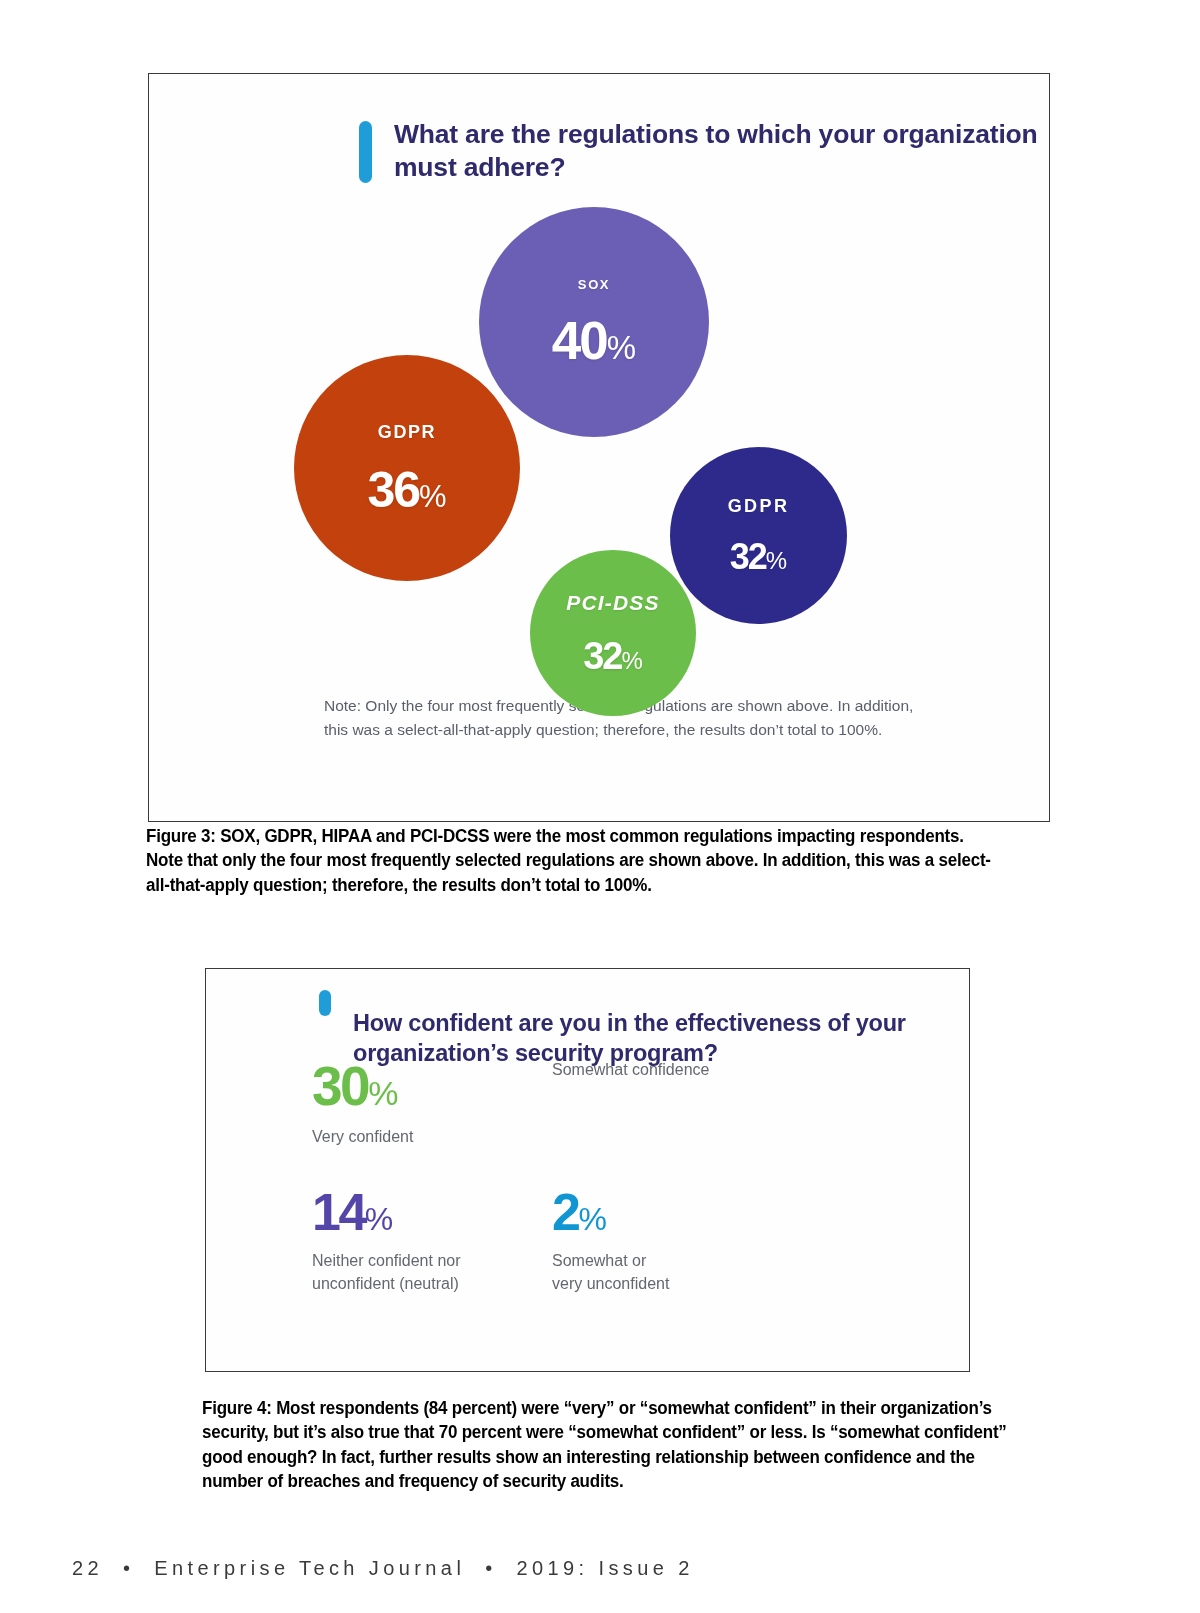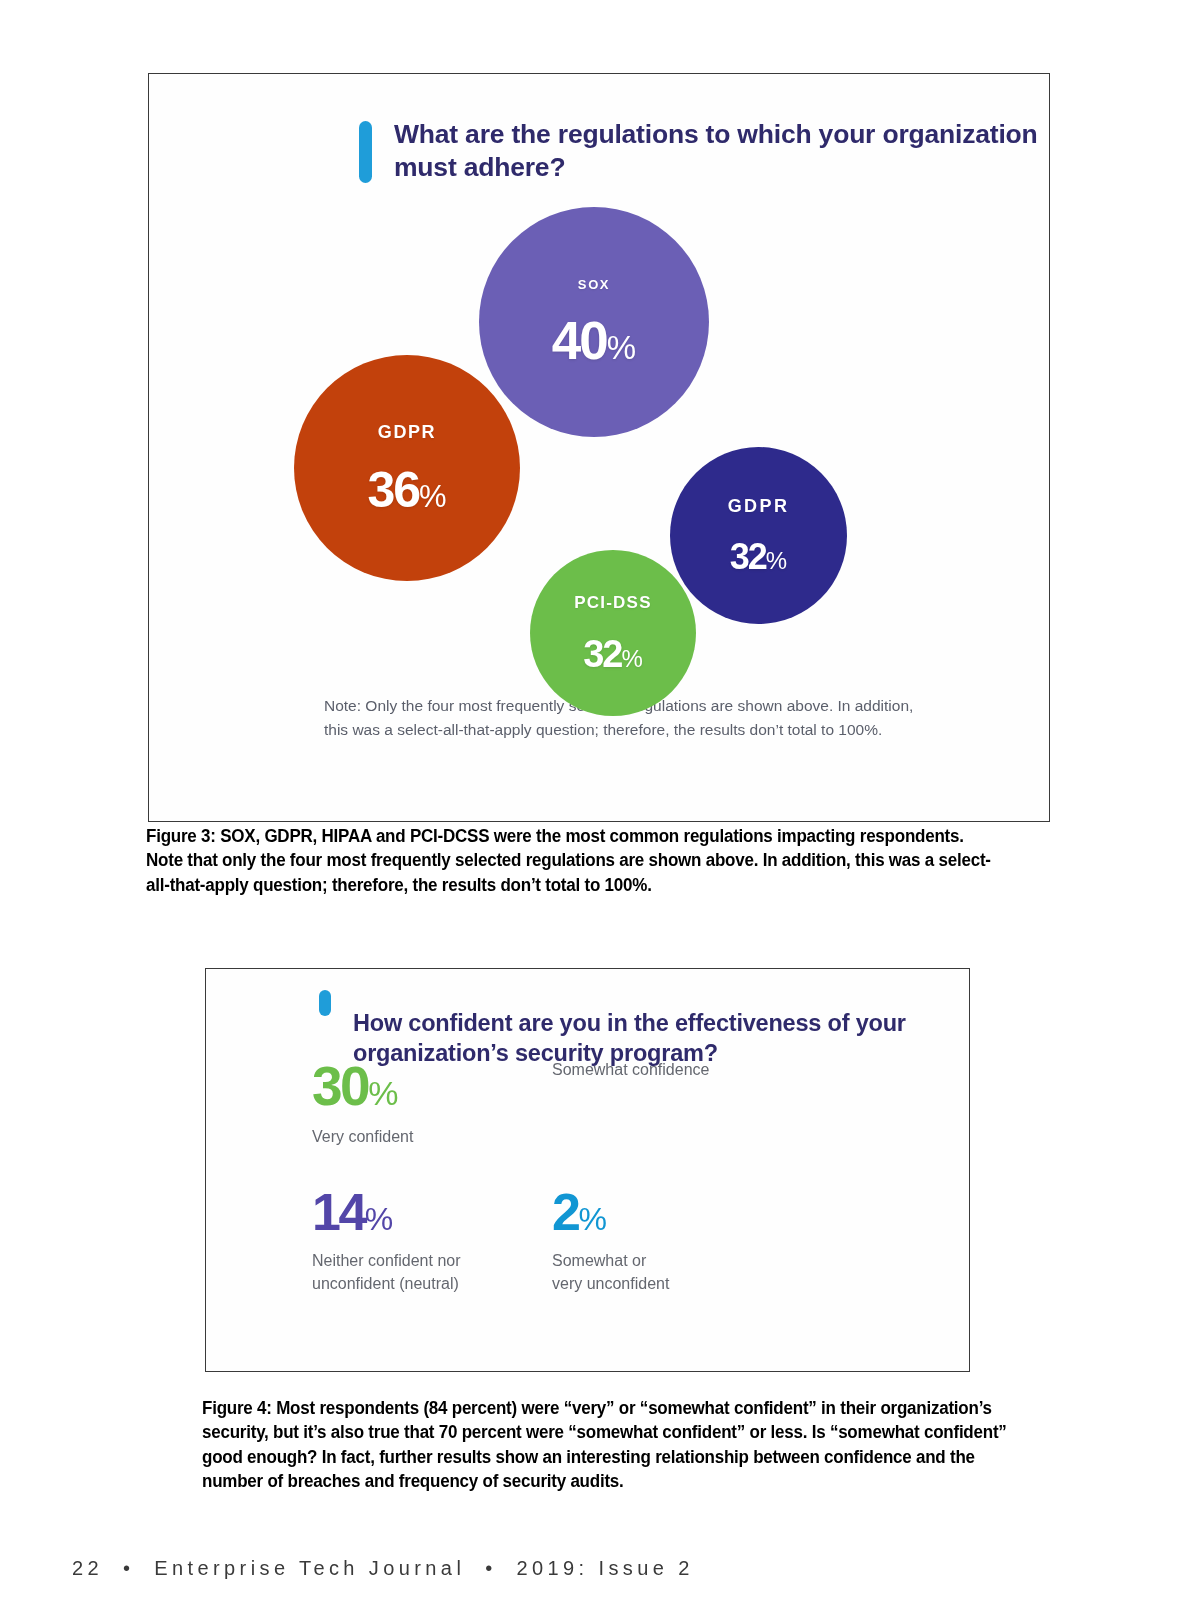--- a/index.html
+++ b/index.html
@@ -113,21 +113,21 @@
   .bub-hipaa .b-label { font-size: 18px; letter-spacing: 2.4px; }
   .bub-hipaa .b-value { font-size: 36px; }
   .bub-hipaa .b-value .pct { font-size: 24px; }
 
   .bub-pci {
     left: 381px; top: 356px;
     width: 166px; height: 166px;
     background: #6cbe4a;
     z-index: 4;
   }
-  .bub-pci .b-label { font-size: 17px; letter-spacing: 1.2px; }
+  .bub-pci .b-label { font-size: 21px; letter-spacing: 1.2px; font-style: italic; }
   .bub-pci .b-value { font-size: 38px; }
   .bub-pci .b-value .pct { font-size: 24px; }
 
   .note {
     position: absolute;
     left: 175px;
     top: 620px;
     width: 600px;
     color: #5b5f6b;
     font-size: 15.5px;

